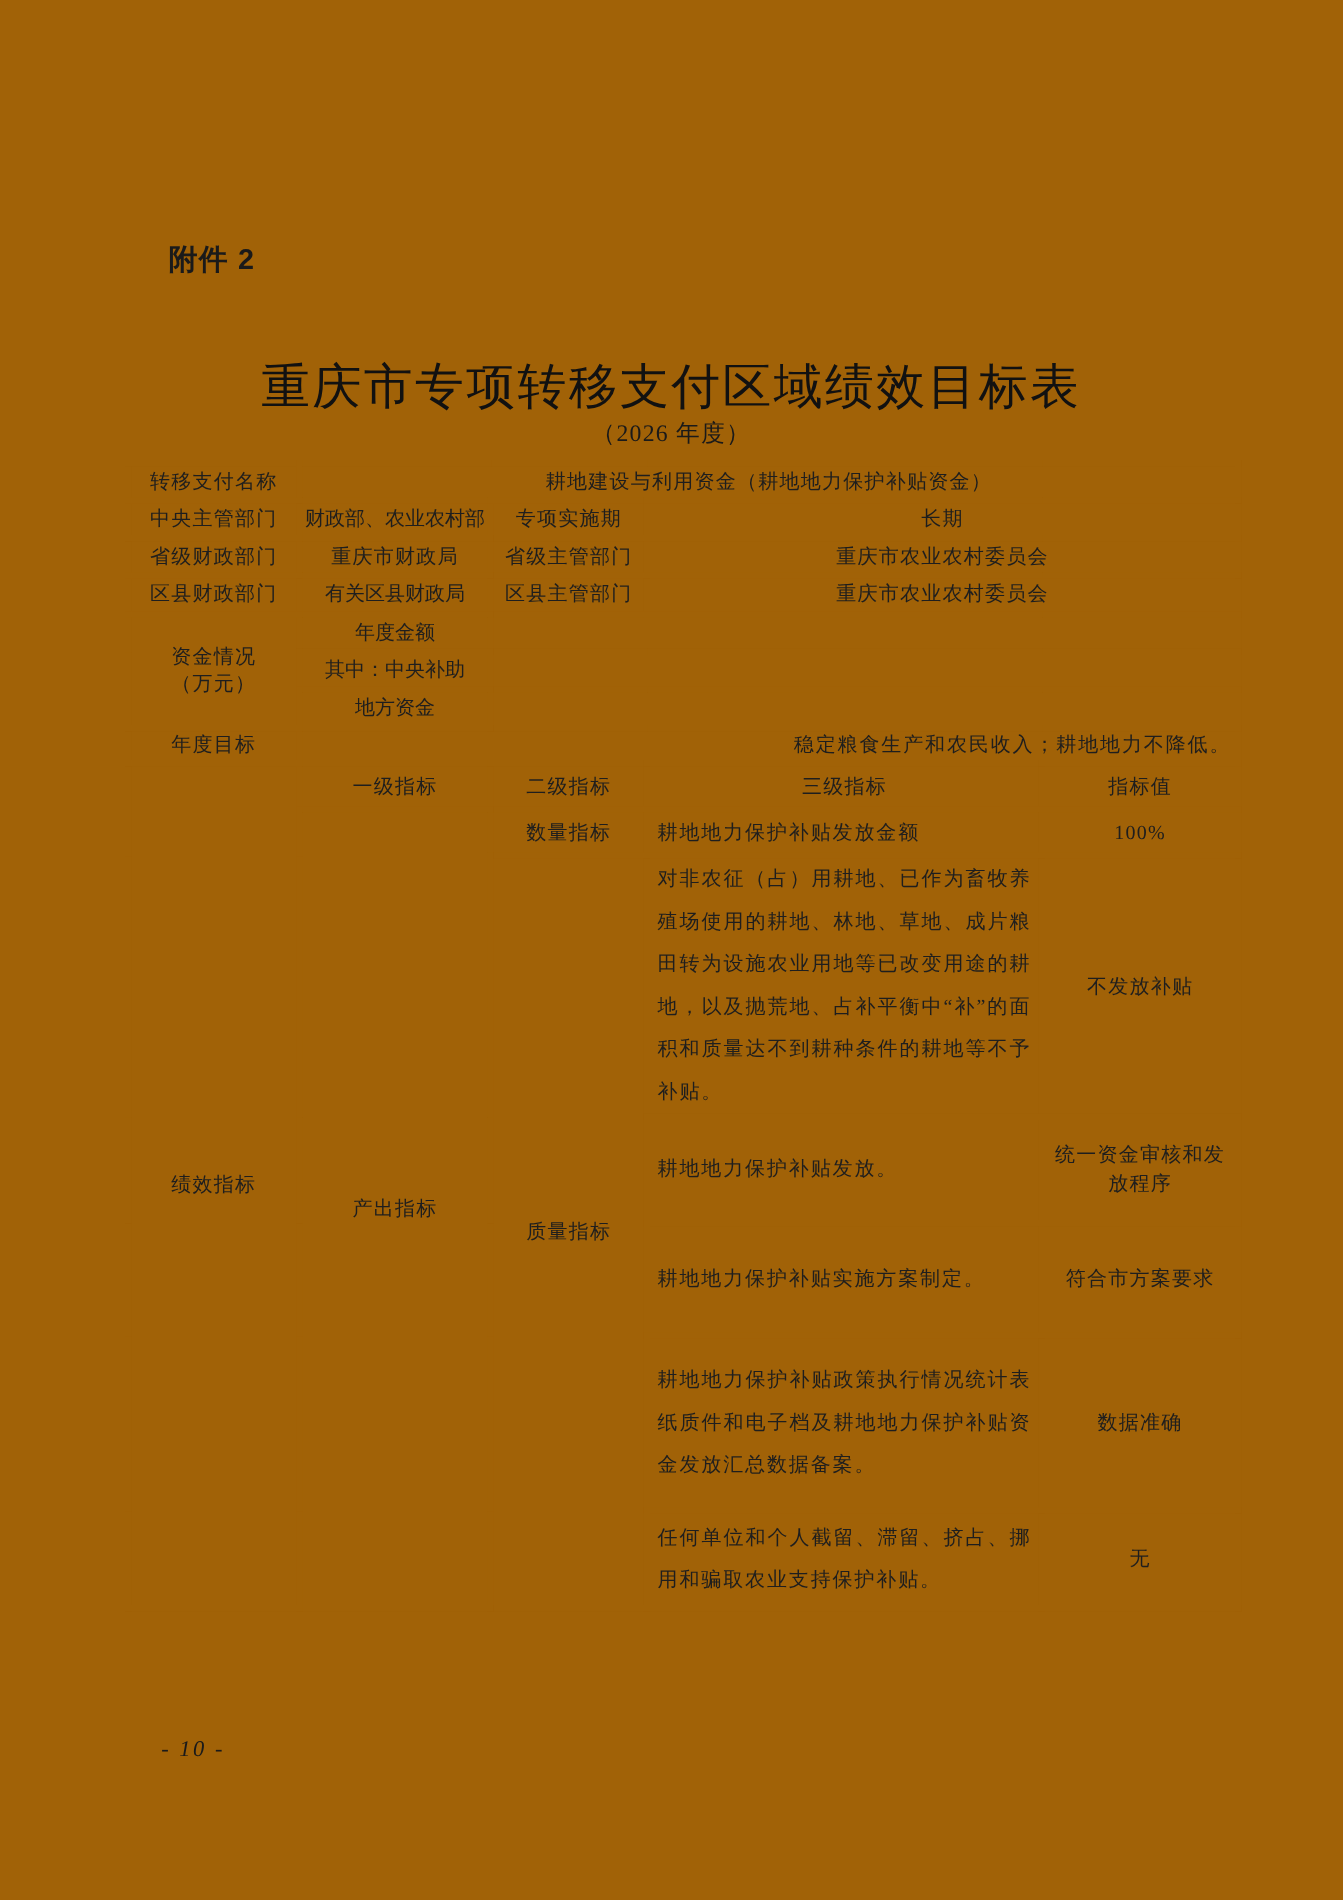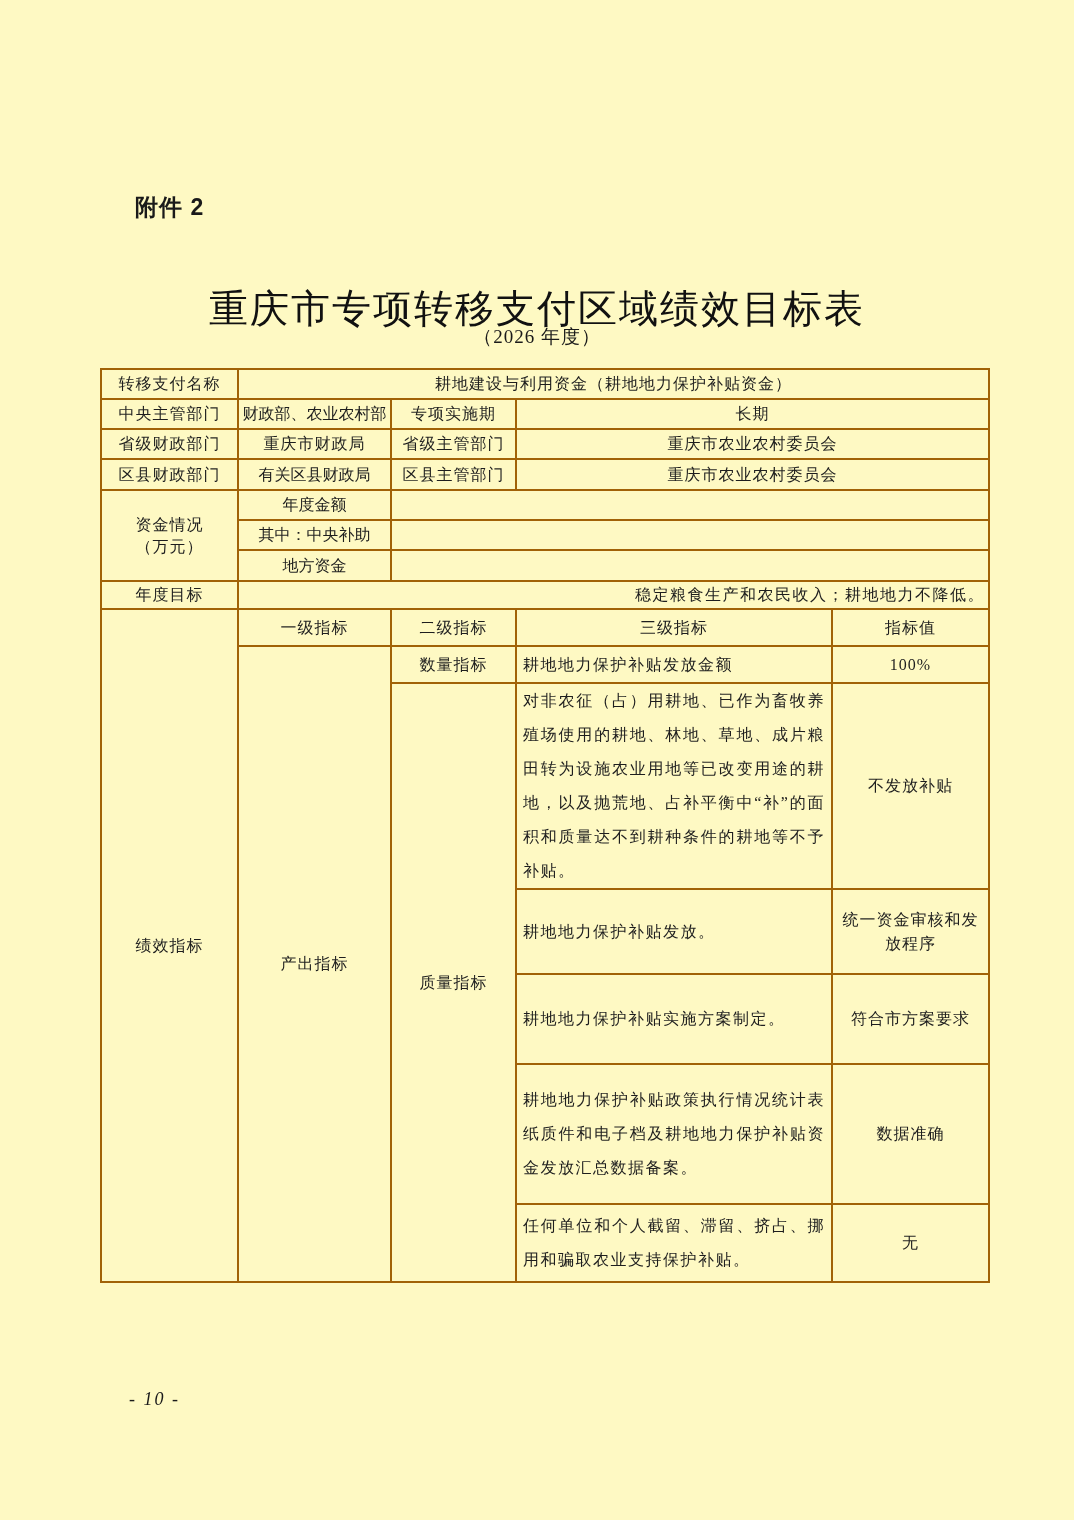--- a/index.html
+++ b/index.html
@@ -11,21 +11,21 @@
     width: 1074px;
     height: 1520px;
     position: relative;
     overflow: hidden;
     font-family: "Liberation Serif", "DejaVu Serif", serif;
     color: #1e1e1e;
   }
   .page {
     position: absolute;
     inset: 0;
-    background: #fef9c3;
+    background: #a16207;
   }
   .attachment-label {
     position: absolute;
     left: 135px;
     top: 192px;
     font-family: "Liberation Sans", "DejaVu Sans", sans-serif;
     font-weight: 600;
     font-size: 23px;
     letter-spacing: 1px;
     color: #1a1a1a;
@@ -37,37 +37,37 @@
     width: 100%;
     text-align: center;
     font-size: 39px;
     font-weight: normal;
     letter-spacing: 2px;
     color: #111111;
   }
   .doc-subtitle {
     position: absolute;
     left: 0;
-    top: 324px;
+    top: 334px;
     width: 100%;
     text-align: center;
     font-size: 19px;
     letter-spacing: 1px;
     color: #1a1a1a;
   }
   table.perf-table {
     position: absolute;
     left: 100px;
     top: 368px;
     width: 888px;
     border-collapse: collapse;
     table-layout: fixed;
   }
   .perf-table td {
-    border: 2px solid #a16207;
+    border: 5px solid #a16207;
     font-size: 16px;
     letter-spacing: 1px;
     text-align: center;
     vertical-align: middle;
     padding: 0 3px;
     color: #1e1e1e;
     line-height: 1.45;
     overflow: hidden;
   }
   .perf-table td.tight {

